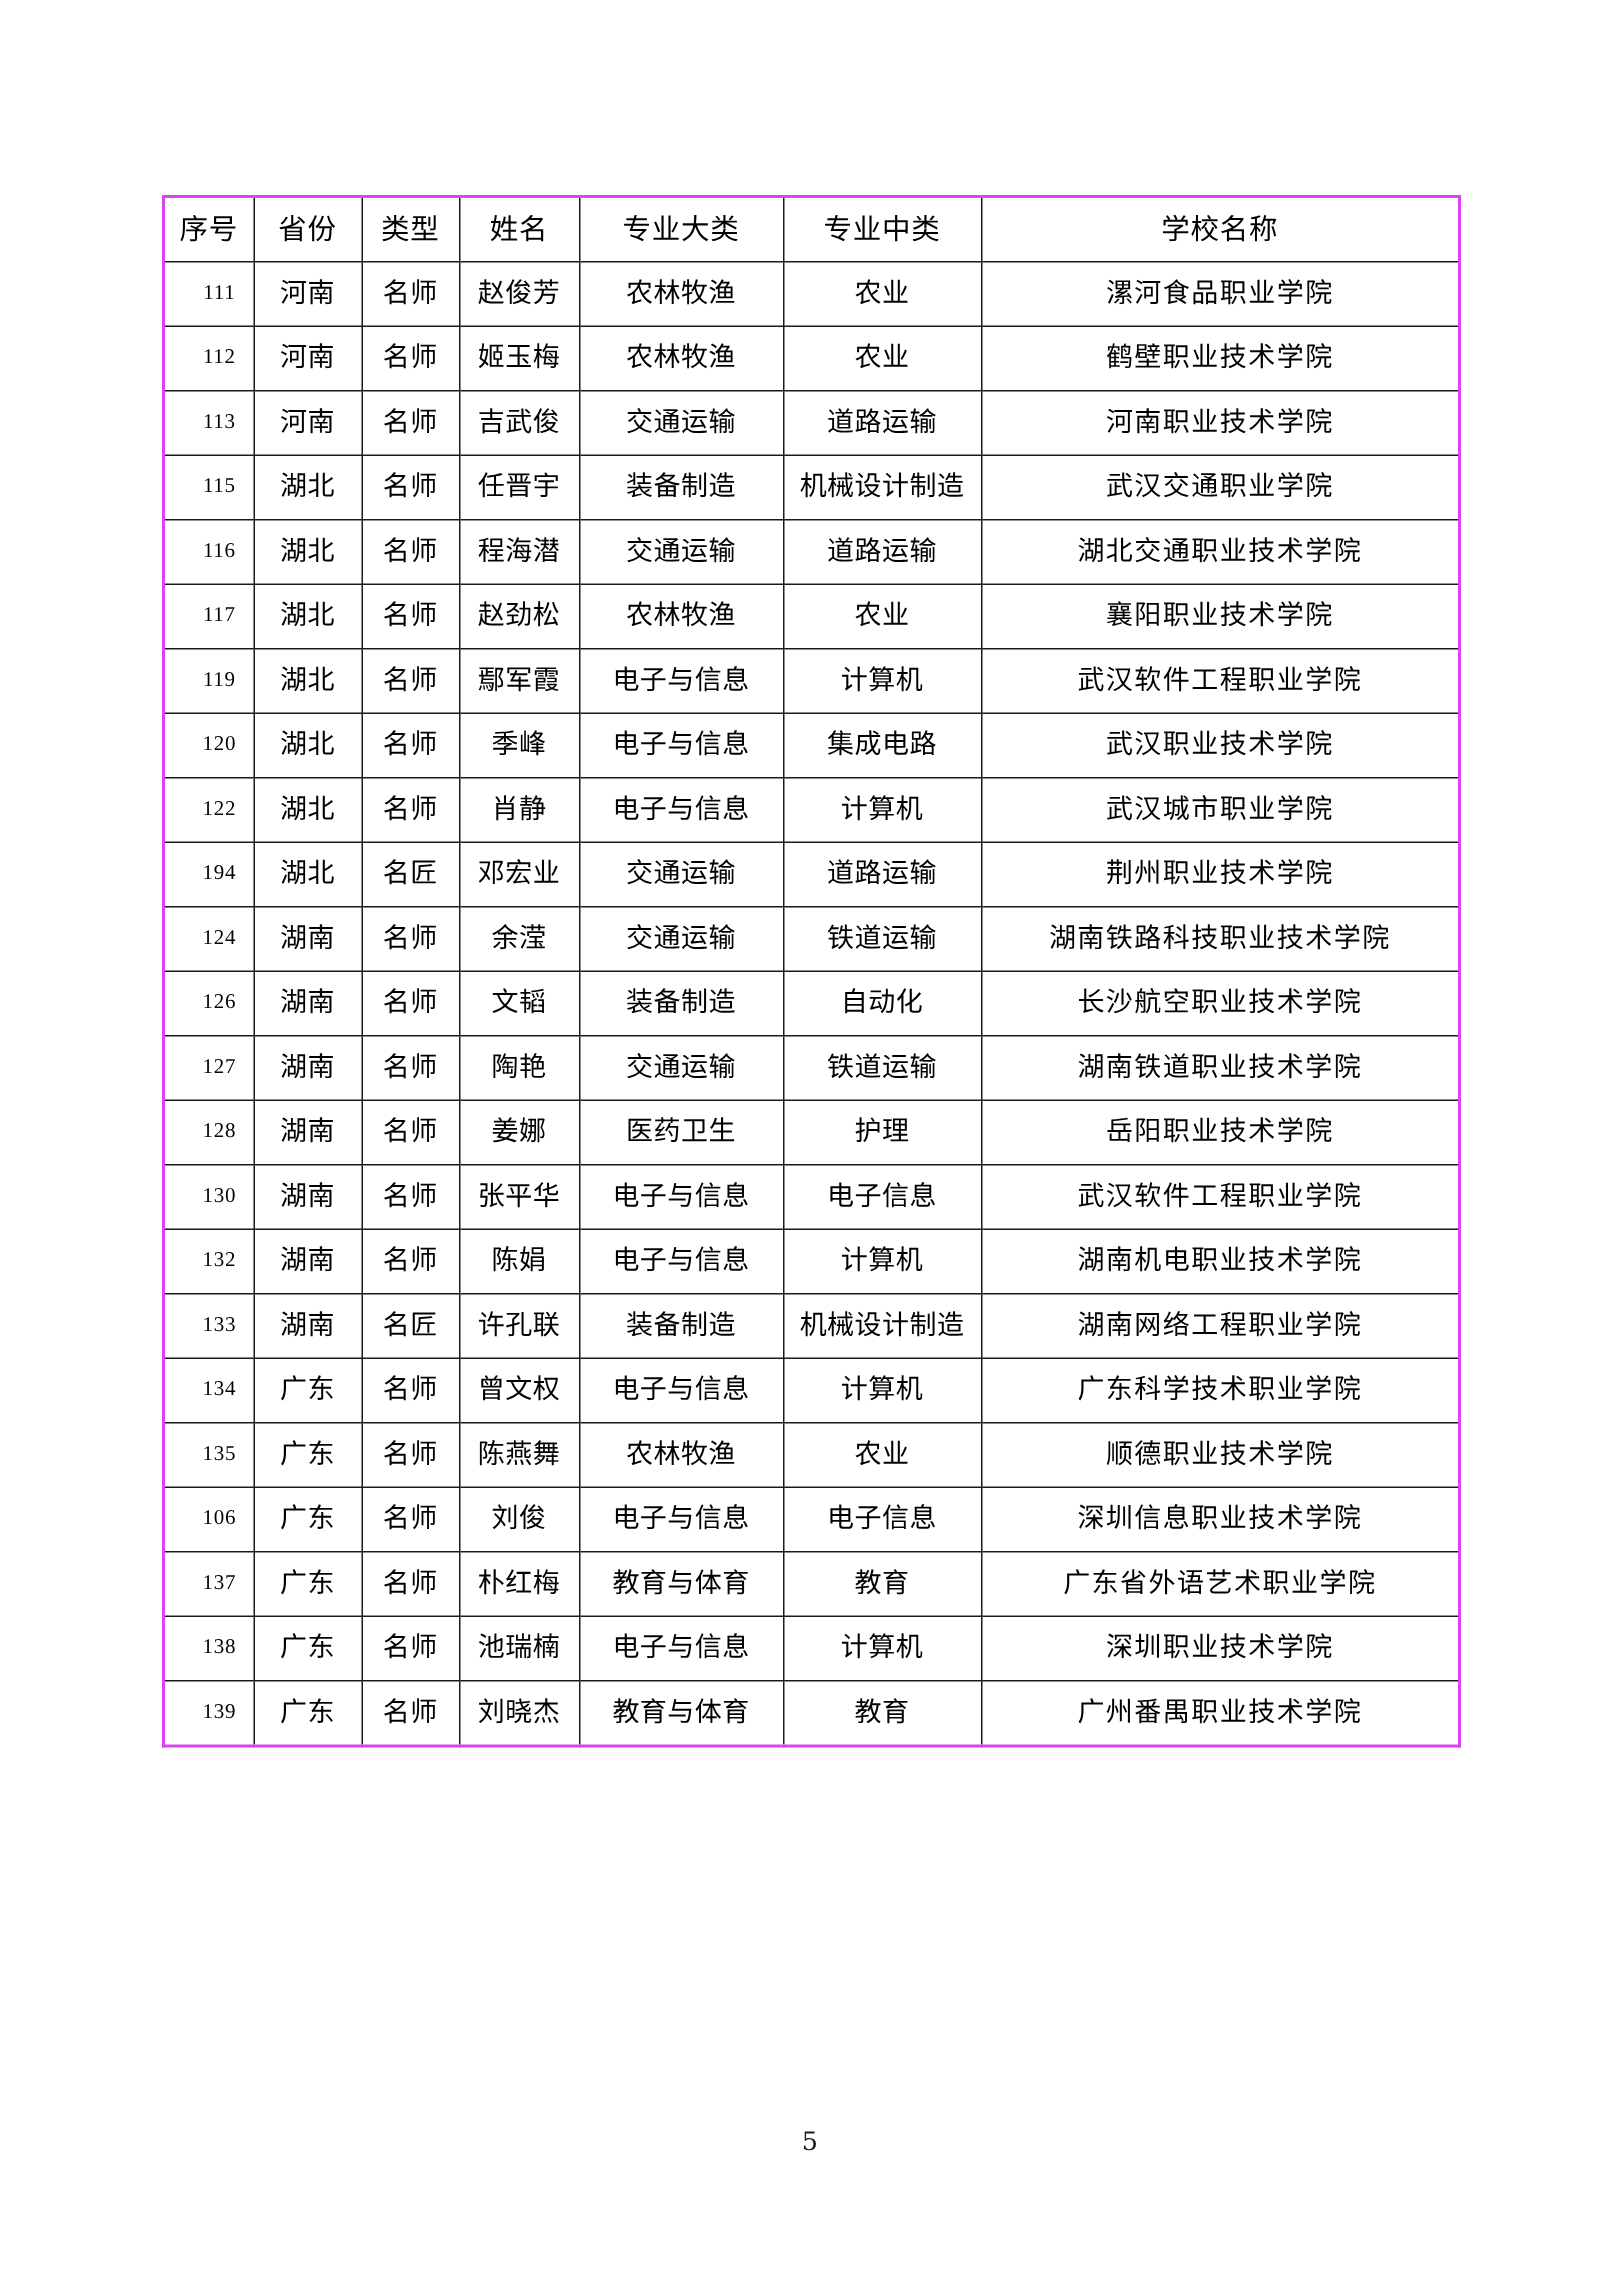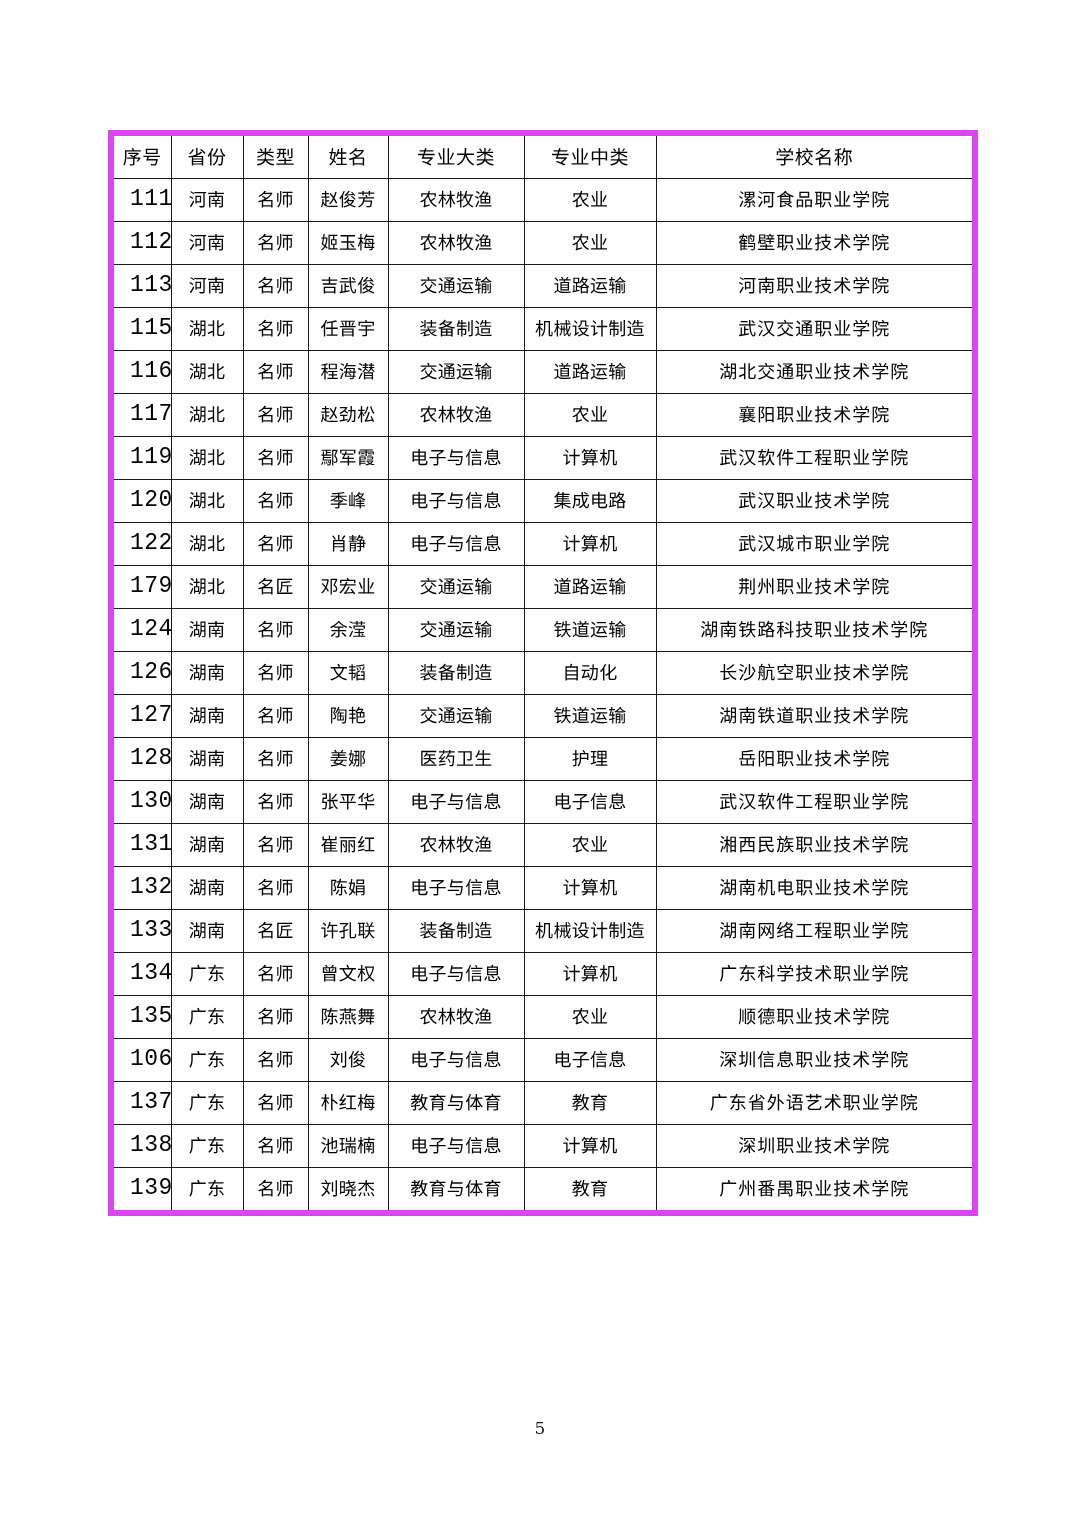--- a/index.html
+++ b/index.html
@@ -58,32 +58,32 @@
   }
   table.roster th {
     font-size: 19px;
     letter-spacing: 0.5px;
   }
   table.roster td {
     font-size: 18px;
     letter-spacing: 0.3px;
   }
   table.roster td.seq {
-    font-family: Liberation Mono, monospace;
-    font-size: 23px;
+    font-family: Liberation Serif, serif;
+    font-size: 14px;
     letter-spacing: 0.5px;
     padding-left: 16px;
   }
   table.roster td.school {
     letter-spacing: 1px;
     border-radius: 19px;
   }
   
   table.roster {
-    border: 6px solid #d946ef;
+    border: 2px solid #d946ef;
   }
   table.roster tr:first-child th {
     border-top: none;
   }
   .page-number {
     position: absolute;
     left: 0;
     top: 1418px;
     width: 1080px;
     text-align: center;
@@ -195,21 +195,21 @@
           <tr>
             <td class="seq">122</td>
             <td>湖北</td>
             <td>名师</td>
             <td>肖静</td>
             <td>电子与信息</td>
             <td>计算机</td>
             <td class="school">武汉城市职业学院</td>
           </tr>
           <tr>
-            <td class="seq">179</td>
+            <td class="seq">194</td>
             <td>湖北</td>
             <td>名匠</td>
             <td>邓宏业</td>
             <td>交通运输</td>
             <td>道路运输</td>
             <td class="school">荆州职业技术学院</td>
           </tr>
           <tr>
             <td class="seq">124</td>
             <td>湖南</td>
@@ -247,29 +247,20 @@
             <td class="school">岳阳职业技术学院</td>
           </tr>
           <tr>
             <td class="seq">130</td>
             <td>湖南</td>
             <td>名师</td>
             <td>张平华</td>
             <td>电子与信息</td>
             <td>电子信息</td>
             <td class="school">武汉软件工程职业学院</td>
-          </tr>
-          <tr>
-            <td class="seq">131</td>
-            <td>湖南</td>
-            <td>名师</td>
-            <td>崔丽红</td>
-            <td>农林牧渔</td>
-            <td>农业</td>
-            <td class="school">湘西民族职业技术学院</td>
           </tr>
           <tr>
             <td class="seq">132</td>
             <td>湖南</td>
             <td>名师</td>
             <td>陈娟</td>
             <td>电子与信息</td>
             <td>计算机</td>
             <td class="school">湖南机电职业技术学院</td>
           </tr>

